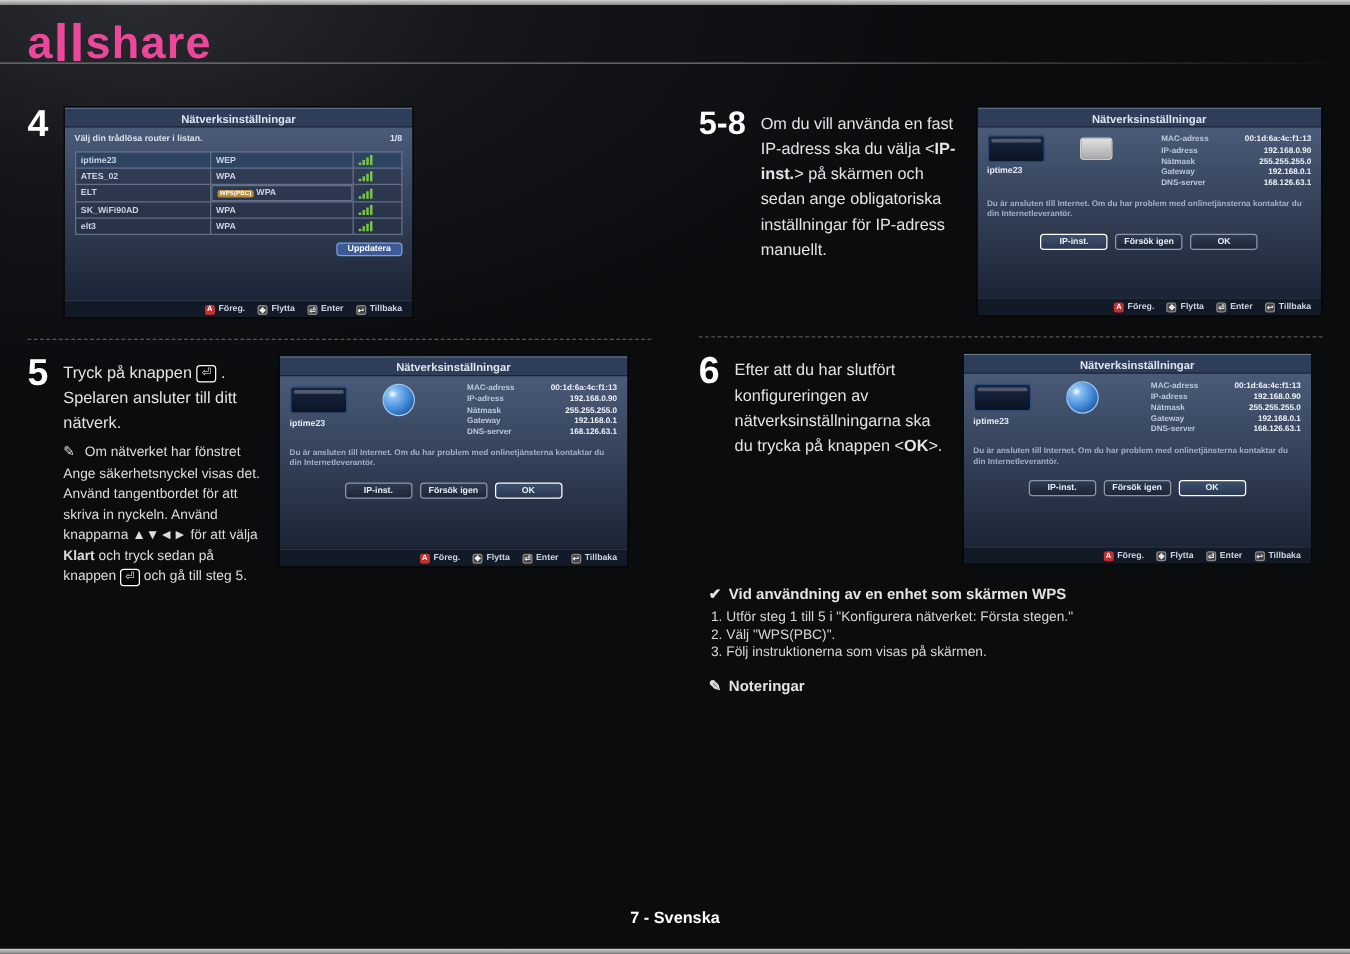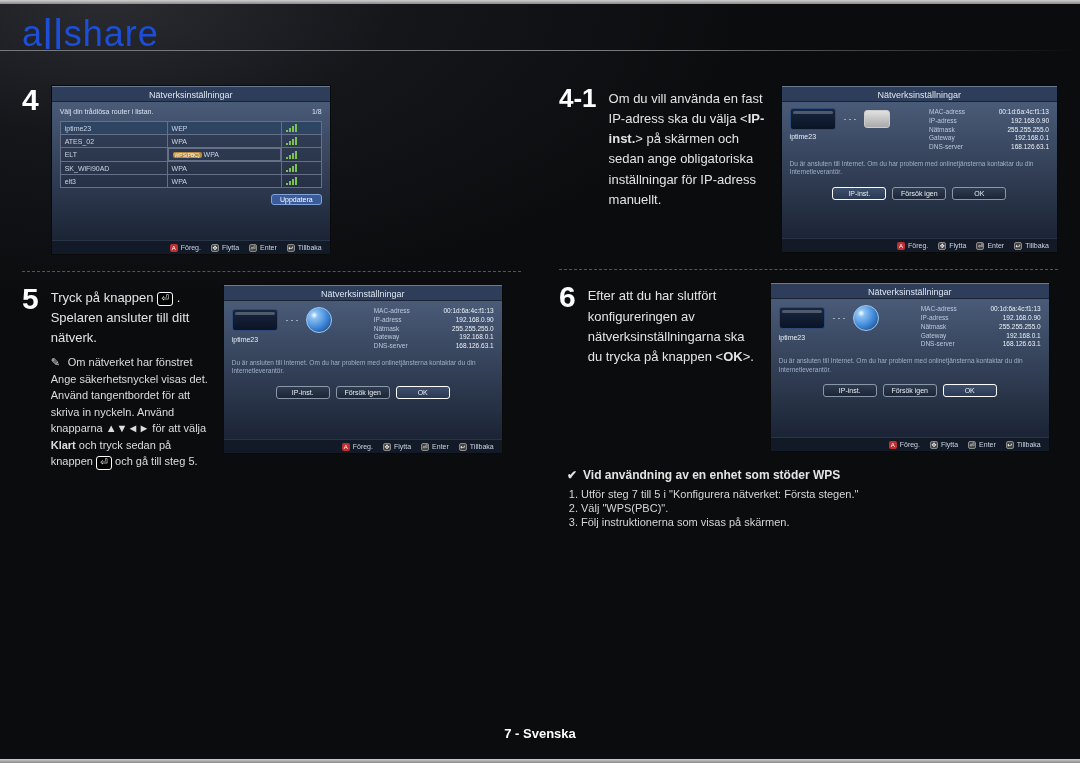--- a/index.html
+++ b/index.html
@@ -28,22 +28,22 @@
     color: var(--text);
     overflow:hidden;
     position:relative;
   }
   
   .logo {
     position:absolute;
     left:22px; top:8px;
     font-size:36px;
     letter-spacing:1px;
-    color:#1d4ed8;
-    font-weight:400;
+    color:#ec4899;
+    font-weight:700;
   }
   .logo .tall { font-size:42px; display:inline-block; transform:translateY(3px); }
   .topline {
     position:absolute;
     left:0; top:50px; right:0;
     height:1px;
     background:linear-gradient(to right, #77787b 0%, #77787b 60%, transparent 100%);
   }
   .silverbar {
     position:absolute;
@@ -101,20 +101,21 @@
     flex:1;
     border:1px solid #0a0a0a;
     background:#000;
     aspect-ratio: 280/170;
     max-width:280px;
     align-self:flex-start;
     overflow:hidden;
     font-size:8px;
     color:#cbd4e2;
     position:relative;
+    font-weight:bold;
   }
   .screen .titlebar {
     height:16px;
     background:var(--titlebar-bg);
     border-bottom:1px solid #1a2233;
     text-align:center;
     font-size:9px;
     line-height:16px;
     color:var(--titlebar-text);
     border-top:1px solid #6b7a92;
@@ -413,21 +414,21 @@
             </span>
         </div>
       </div>
     </div>
 
   </div>
 
   <div class="col">
 
     <div class="step">
-      <div class="num wide">4-1</div>
+      <div class="num wide">5-8</div>
       <div class="textcol">
         <span>Om du vill använda en fast IP-adress ska du välja &lt;</span><span class="bold">IP-inst.</span><span>&gt; på skärmen och sedan ange obligatoriska inställningar för IP-adress manuellt.</span>
       </div>
       <div class="screen info">
         <div class="titlebar">Nätverksinställningar</div>
         <div class="body">
           <div style="display:flex;align-items:flex-start;gap:8px">
             <div>
               <div class="icons" style="width:100px">
                 <div class="dev"></div>
@@ -549,24 +550,25 @@
             </span>
           <span class="fitem">
               <span class="fdot nav">↩</span>
               <span>Tillbaka</span>
             </span>
         </div>
       </div>
     </div>
 
     <div class="wps">
-      <div class="h"><span class="check">✔</span><span>Vid användning av en enhet som stöder WPS</span></div>
+      <div class="h"><span class="check">✔</span><span>Vid användning av en enhet som skärmen WPS</span></div>
       <ol>
-        <li>Utför steg 7 till 5 i "Konfigurera nätverket: Första stegen."</li>
+        <li>Utför steg 1 till 5 i "Konfigurera nätverket: Första stegen."</li>
         <li>Välj "WPS(PBC)".</li>
         <li>Följ instruktionerna som visas på skärmen.</li>
       </ol>
+      <div class="note-h"><span class="hand">✎</span><span>Noteringar</span></div>
     </div>
 
   </div>
 </div>
 
 <div class="pagefoot">7 - Svenska</div>
 
 </body></html>

